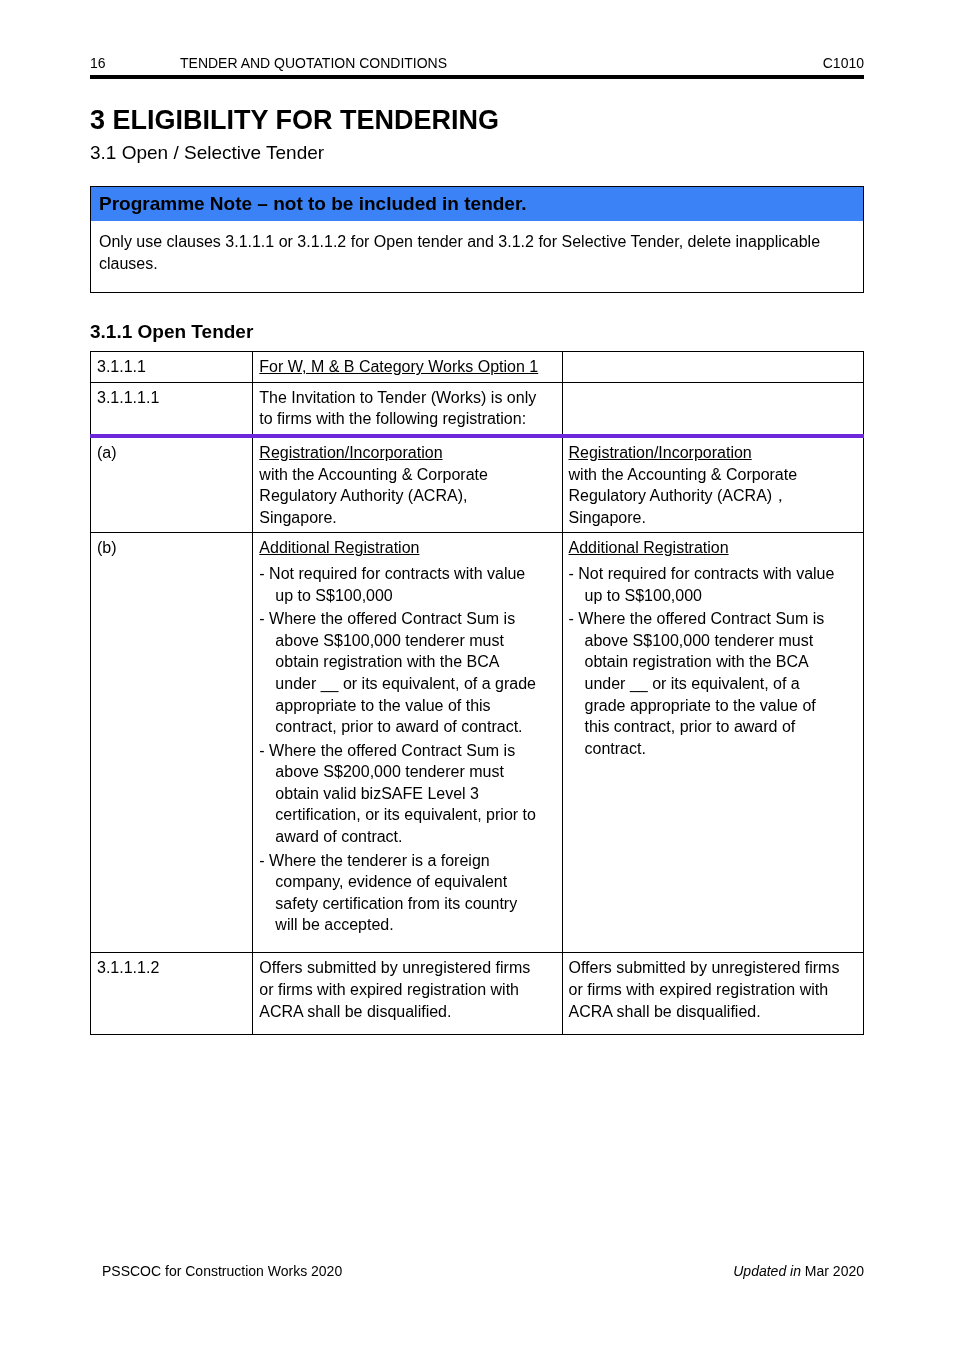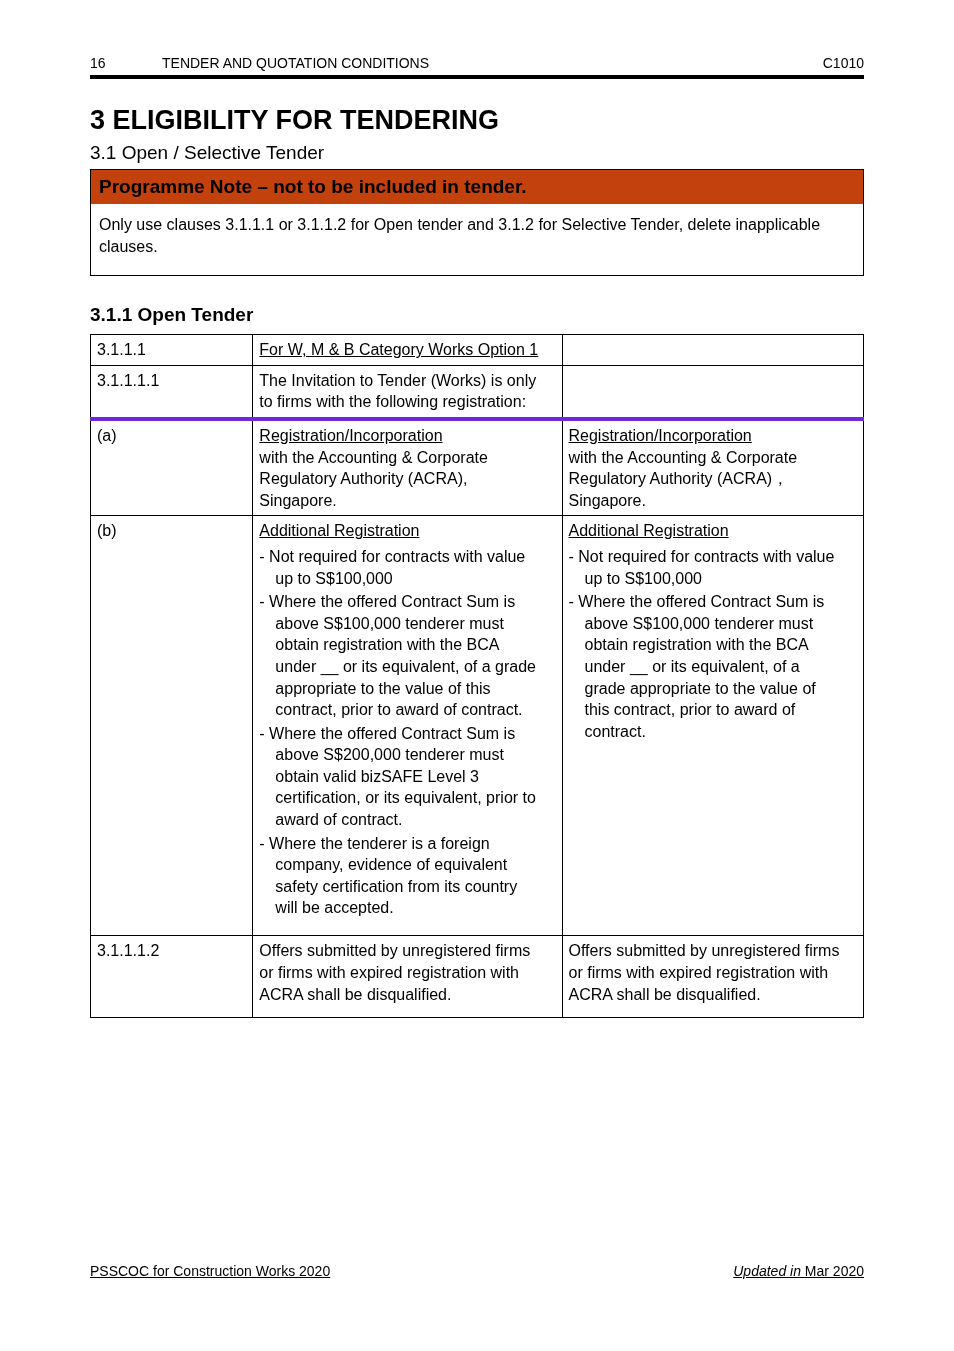--- a/index.html
+++ b/index.html
@@ -16,39 +16,39 @@
     padding: 55px 90px 0 90px;
   }
   .header-bar {
     font-size: 14px;
     display: flex;
     justify-content: space-between;
     padding-bottom: 4px;
     border-bottom: 4px solid #000;
     margin-bottom: 26px;
   }
-  .header-left { display: flex; gap: 36px; }
+  .header-left { display: flex; gap: 54px; }
   .header-left .page-no { min-width: 36px; }
 
   .doc-title {
     font-size: 27px;
     font-weight: bold;
     margin-bottom: 6px;
   }
   .doc-sub {
     font-size: 19px;
-    margin-bottom: 5px;
+    margin-bottom: 22px;
   }
 
   .programme-note-box {
     border: 1px solid #000;
     margin-bottom: 28px;
   }
   .programme-note-header {
-    background: #c2410c;
+    background: #3b82f6;
     font-weight: bold;
     font-size: 19px;
     padding: 6px 8px;
   }
   .programme-note-body {
     font-size: 16px;
     padding: 10px 8px 18px 8px;
     line-height: 1.35;
   }
 
@@ -89,26 +89,25 @@
   .subnum { display: inline-block; width: 38px; vertical-align: top; }
 
   .bullets { margin: 4px 0 0 0; padding-left: 16px; }
   .bullets li { list-style: none; text-indent: -16px; margin-bottom: 2px; }
   .bullets li::before { content: "- "; }
   .tall-cell { height: 420px; }
   .med-cell { height: 82px; }
 
   .footer {
     position: absolute;
-    left: 90px; right: 90px;
+    left: 102px; right: 90px;
     bottom: 72px;
     display: flex;
     justify-content: space-between;
     font-size: 14px;
-    text-decoration: underline;
   }
 </style>
 </head>
 <body>
 
 <div class="page">
 
   <div class="header-bar">
     <div class="header-left">
       <span class="page-no">16</span>

